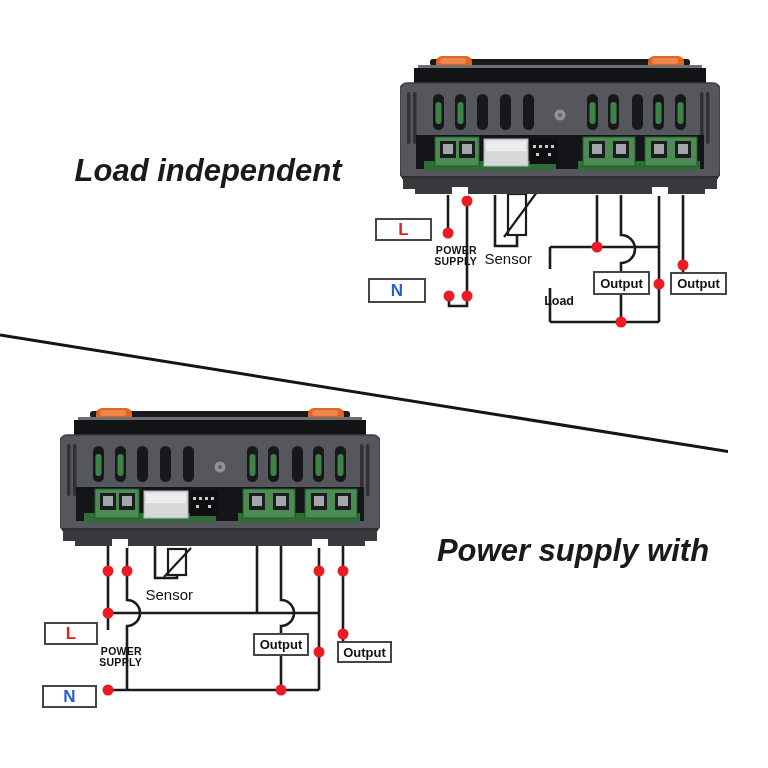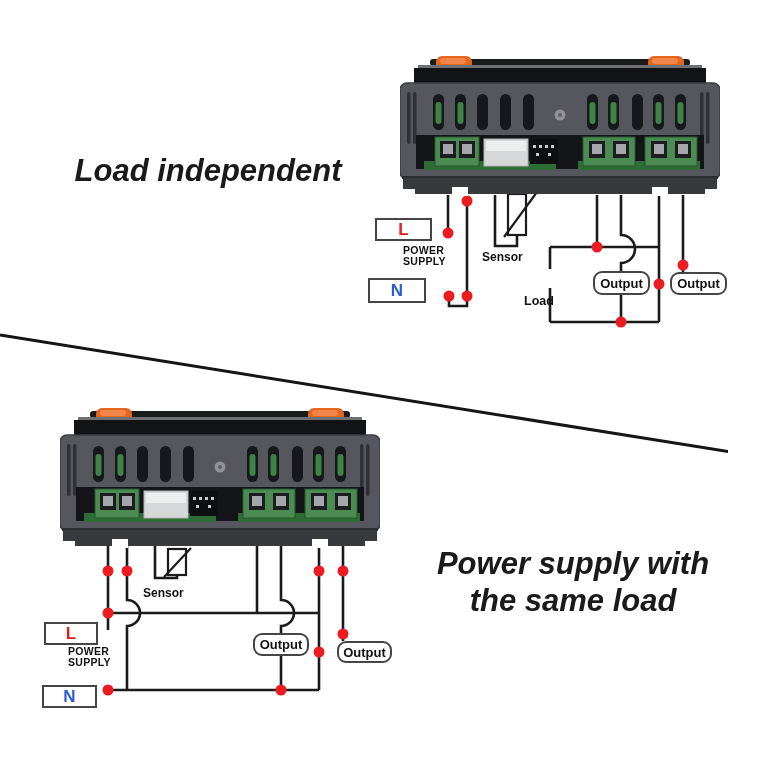--- a/index.html
+++ b/index.html
@@ -17,24 +17,24 @@
   .device{position:absolute;z-index:2;}
   .lbl-box{
     position:absolute;z-index:3;background:#ffffff;
     border:2px solid var(--box-border,#454545);
     display:flex;align-items:center;justify-content:center;
     box-sizing:border-box;
   }
   .letter{font-weight:bold;font-size:17px;line-height:1;}
   .l-letter{color:var(--l-red,#e0201f);}
   .n-letter{color:var(--n-blue,#2a5cd7);}
-  .outbox{font-size:13px;font-weight:700;color:#111;border-radius:9px;}
-  .txt{position:absolute;z-index:3;color:#111;text-align:left;}
+  .outbox{font-size:13px;font-weight:700;color:#111;}
+  .txt{position:absolute;z-index:3;color:#111;text-align:right;}
   .ps-text{font-size:10.5px;font-weight:bold;line-height:11px;letter-spacing:.3px;}
-  .sensor-text{font-size:12px;font-weight:bold;}
+  .sensor-text{font-size:15px;font-weight:normal;}
   .load-text{font-size:12.5px;font-weight:600;}
   .headline{
     position:absolute;z-index:3;text-align:center;
     font-size:31px;line-height:37px;font-weight:800;font-style:italic;
     color:var(--headline,#1a1a1a);letter-spacing:0px;
   }
 </style>
 </head>
 <body>
 
@@ -226,23 +226,22 @@
   </div>
   <div class="txt sensor-text" style="left:482px;top:250px;width:50px;">Sensor</div>
   <div class="txt load-text" style="left:524px;top:270px;width:50px;margin-top:24px;">Load</div>
   <div class="lbl-box outbox" style="left:593px;top:271px;width:57px;height:24px;">
     <span>Output</span>
   </div>
   <div class="lbl-box outbox" style="left:670px;top:272px;width:57px;height:23px;">
     <span>Output</span>
   </div>
 
-  <div class="headline" style="left:412px;top:532px;width:322px;margin-top:13px;">
+  <div class="headline" style="left:412px;top:532px;width:322px;">
     <div>Power supply with</div>
-    <div>the same load</div>
   </div>
 
   <div class="lbl-box" style="left:44px;top:622px;width:54px;height:23px;">
     <span class="letter l-letter">L</span>
   </div>
   <div class="txt ps-text" style="left:68px;top:646px;width:74px;">
     <div>POWER</div>
     <div>SUPPLY</div>
   </div>
   <div class="lbl-box" style="left:42px;top:685px;width:55px;height:23px;">

